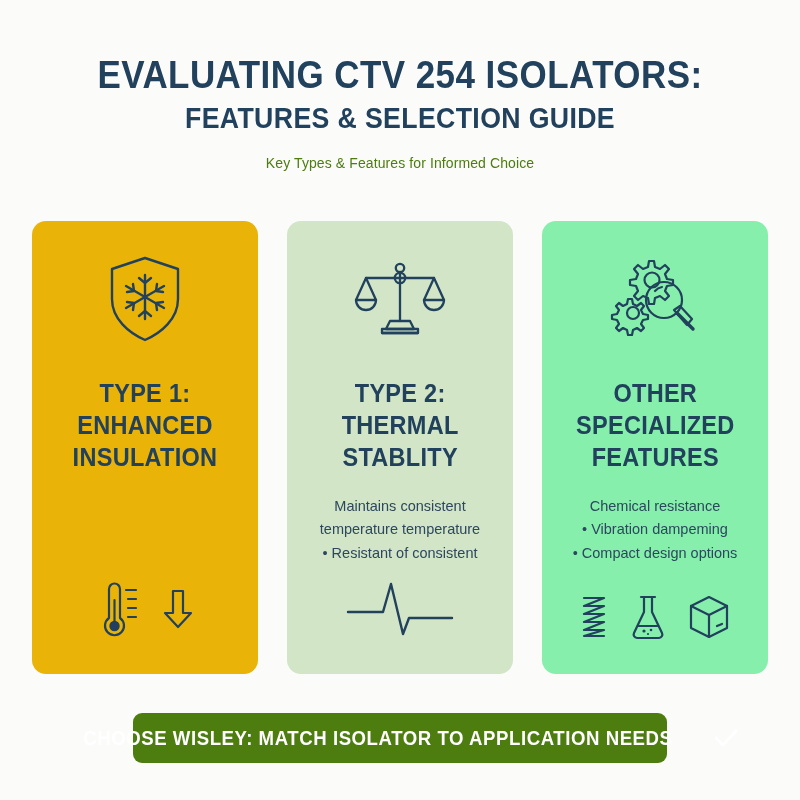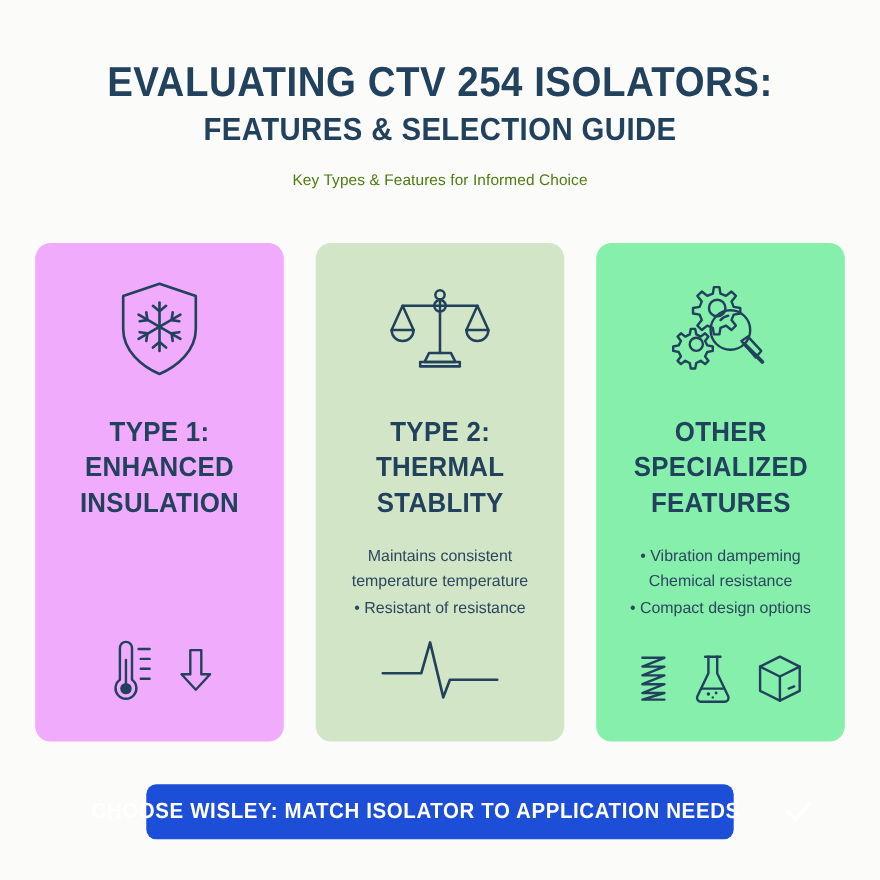--- a/index.html
+++ b/index.html
@@ -128,21 +128,21 @@
     gap: 22px;
   }
 
   
   .banner {
     position: absolute;
     left: 133px;
     top: 713px;
     width: 534px;
     height: 50px;
-    background: #1d4ed8;
+    background: #4d7c0f;
     border-radius: 9px;
     display: flex;
     align-items: center;
     justify-content: center;
     gap: 18px;
   }
 
   .banner-text {
     font-family: "Liberation Sans Narrow", "Liberation Sans", sans-serif;
     font-size: 20px;
@@ -166,21 +166,21 @@
 <div class="page">
 
   <div class="header">
     <div class="title-line1">EVALUATING CTV 254 ISOLATORS:</div>
     <div class="title-line2">FEATURES &amp; SELECTION GUIDE</div>
     <div class="subtitle">Key Types &amp; Features for Informed Choice</div>
   </div>
 
   <div class="cards">
 
-    <div class="card" style="background:#f0abfc">
+    <div class="card" style="background:#eab308">
       <div class="card-icon">
         <svg width="84" height="92" viewBox="0 0 84 92" fill="none" stroke="#21415c" stroke-width="2.4" stroke-linecap="round" stroke-linejoin="round">
           <path d="M42 5 L75 16 V46 C75 66 58 80 42 87 C26 80 9 66 9 46 V16 Z"></path>
           <path d="M42 22 V66"></path>
           <path d="M23 33 L61 55"></path>
           <path d="M61 33 L23 55"></path>
           <path d="M42 30 L36 25 M42 30 L48 25"></path>
           <path d="M42 58 L36 63 M42 58 L48 63"></path>
           <path d="M31 38 L30 31 M31 38 L24 39"></path>
           <path d="M53 50 L54 57 M53 50 L60 49"></path>
@@ -230,21 +230,21 @@
         </svg>
       </div>
       <div class="card-heading">
         <div>TYPE 2:</div>
         <div>THERMAL</div>
         <div>STABLITY</div>
       </div>
       <div class="card-body">
         <div class="line">Maintains consistent</div>
         <div class="line">temperature temperature</div>
-        <div class="line">• Resistant of resistance</div>
+        <div class="line">• Resistant of consistent</div>
       </div>
       <div class="card-footer-icons">
         <span>
           <svg width="110" height="62" viewBox="0 0 110 62" fill="none" stroke="#21415c" stroke-width="2.4" stroke-linecap="round" stroke-linejoin="round">
             <path d="M3 34 H38 L46 6 L58 56 L64 40 H107"></path>
           </svg>
         </span>
       </div>
     </div>
 
@@ -260,22 +260,22 @@
           <path d="M68 58 L84 74" stroke-width="3.4"></path>
           <path d="M65 55 l6-4 12 13 -5 6 Z"></path>
         </svg>
       </div>
       <div class="card-heading">
         <div>OTHER</div>
         <div>SPECIALIZED</div>
         <div>FEATURES</div>
       </div>
       <div class="card-body">
+        <div class="line">Chemical resistance</div>
         <div class="line">• Vibration dampeming</div>
-        <div class="line">Chemical resistance</div>
         <div class="line">• Compact design options</div>
       </div>
       <div class="card-footer-icons">
         <span>
           <svg width="28" height="46" viewBox="0 0 28 46" fill="none" stroke="#21415c" stroke-width="2.2" stroke-linecap="round" stroke-linejoin="round">
             <path d="M4 4 H24 L4 12 H24 L4 20 H24 L4 28 H24 L4 36 H24 L4 42 H24"></path>
           </svg>
         </span>
         <span>
           <svg width="36" height="46" viewBox="0 0 36 46" fill="none" stroke="#21415c" stroke-width="2.2" stroke-linecap="round" stroke-linejoin="round">

